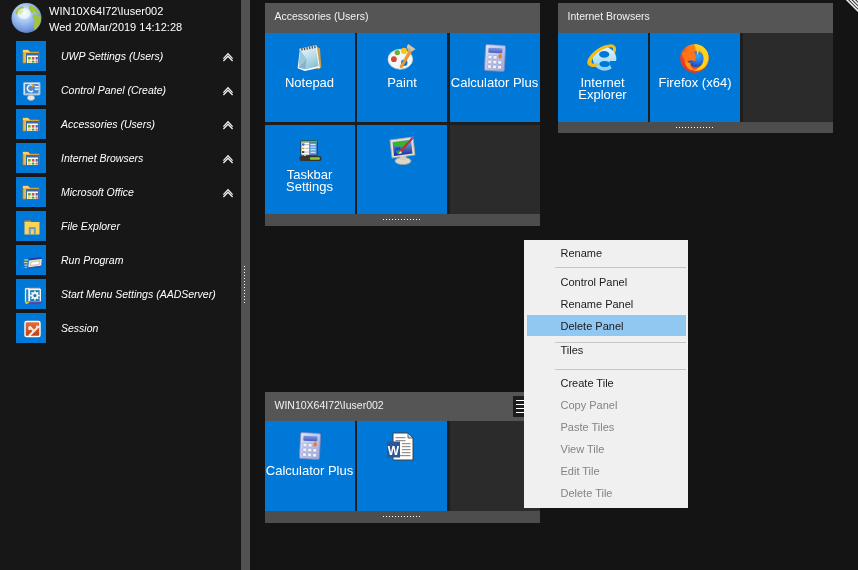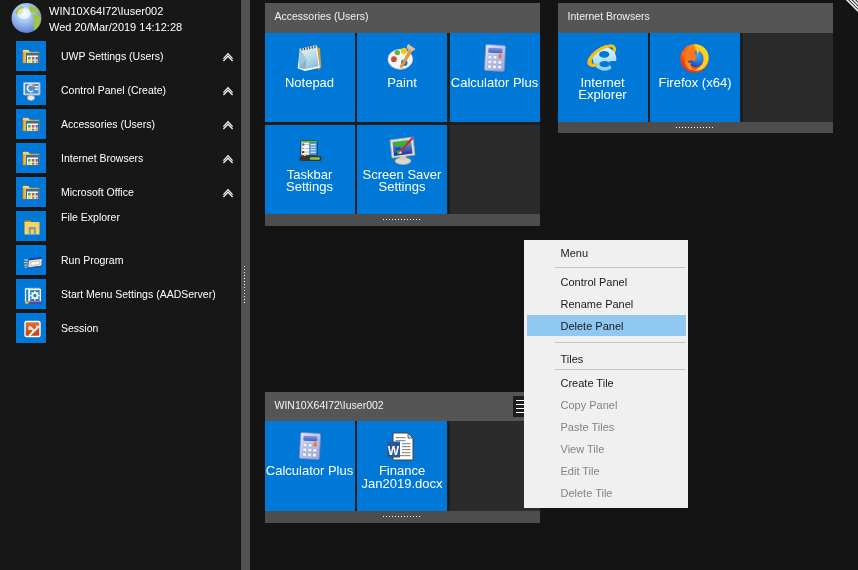--- a/index.html
+++ b/index.html
@@ -4,21 +4,21 @@
 <style>
   * { margin:0; padding:0; box-sizing:border-box; }
   html,body { width:858px; height:570px; overflow:hidden; }
   body { background:#141414; font-family:"Liberation Sans", sans-serif; position:relative; }
   .abs { position:absolute; }
   #sidebar { left:0; top:0; width:240px; height:570px; background:#171717; }
   #splitter { left:240.5px; top:0; width:9.5px; height:570px; background:#525255; }
   #splitdots { left:244px; top:266px; width:1px; height:38px;
     background:repeating-linear-gradient(180deg,#fff 0 1px,transparent 1px 3px); }
   .sq { width:30px; height:30px; background:#0078d7; position:absolute; left:16px; }
-  .slabel { position:absolute; left:61px; color:#fff; font-size:10.5px; line-height:16px; white-space:nowrap; }
+  .slabel { position:absolute; left:61px; color:#fff; font-size:10.5px; line-height:16px; white-space:nowrap;font-style:italic; }
   .hdr { position:absolute; left:49px; color:#fff; font-size:11px; line-height:16px; white-space:nowrap; }
   .chev { position:absolute; left:222px; } .chev svg, .sq svg, .tico svg { display:block; }
   .ptitle { position:absolute; background:#555555; color:#f2f2f2; font-size:10.5px; line-height:27px; padding-left:10px; width:275px; height:29.5px; white-space:nowrap; }
   .tile { position:absolute; width:90px; background:#0078d7; }
   .tlabel { position:absolute; left:0; width:100%; top:44px; text-align:center; color:#fff; font-size:13px; line-height:12.6px; }
   .tico { position:absolute; left:29px; top:9px; }
   .empt { position:absolute; background:#2b2b2b; }
   .gridbg { position:absolute; background:#1e1e1e; }
   .bbar { position:absolute; background:#4d4d4d; width:275px; height:12px; }
   .bdots { position:absolute; width:39px; height:1px; top:5px; left:118px;
@@ -167,21 +167,21 @@
         <path d="M1.4 9 L6 4.2 L10.6 9" fill="none" stroke="#ececec" stroke-width="1.3"></path>
       </svg>
     </div>
     <div class="sq" style="top:211px">
       <svg width="30" height="30" viewBox="0 0 30 30">
    <path d="M8.5 9.5 L14.5 9.5 L16 12 L8.5 12 Z" fill="#d8880f"></path>
    <path d="M8.5 11 L23.5 11 L23.5 23.5 L8.5 23.5 Z" fill="#fcd354"></path>
    <path d="M12.8 16 L19.8 16 L19.8 23.5 L17.8 23.5 L17.8 18.3 L14.8 18.3 L14.8 23.5 L12.8 23.5 Z" fill="#5b9bd5" opacity="0.9"></path>
  </svg>
     </div>
-    <div class="slabel" style="top:209px;line-height:16px">File Explorer</div>
+    <div class="slabel" style="top:218px;line-height:16px">File Explorer</div>
     <div class="sq" style="top:245px">
       <svg width="30" height="30" viewBox="0 0 30 30">
    <path d="M12.5 13.6 L25.3 12 L25.8 14 L13 15.6 Z" fill="#2a3aa8"></path>
    <path d="M13 15.6 L25.8 14 L25.2 20.8 L12.3 22.4 Z" fill="#ece4cc"></path>
    <path d="M15.2 17 L23.6 15.9 L23.1 19.4 L14.6 20.5 Z" fill="#ffffff" stroke="#b8a878" stroke-width="0.6"></path>
    <path d="M12.3 22.4 L25.2 20.8 L24.9 22.2 L12 23.8 Z" fill="#3848b0"></path>
    <rect x="8.3" y="14.3" width="4" height="1.3" fill="#d8c890"></rect>
    <rect x="7.8" y="16.9" width="4" height="1.3" fill="#d8c890"></rect>
    <rect x="8.3" y="19.5" width="3.4" height="1.3" fill="#d8c890"></rect>
    <rect x="8.8" y="21.8" width="2" height="1.1" fill="#d8c890"></rect>
@@ -381,21 +381,20 @@
   <path d="M7 8.5 L22 6.5 C24 9 20 12 16 12.5 C12 13 8 12 7 10 Z" fill="#38b428"></path>
   <path d="M9 14 L14 13 L15 17 L10 18.5 Z" fill="#2048c8"></path>
   <path d="M10 17 L17 15.5 L16 19 L11.5 20 Z" fill="#30a830"></path>
   <line x1="27" y1="3.5" x2="14" y2="18" stroke="#c03028" stroke-width="2"></line>
   <line x1="28" y1="2.5" x2="26" y2="4.5" stroke="#7a58c8" stroke-width="2"></line>
   <path d="M14.5 17 L12.5 20 L16 19.2 Z" fill="#f0e8d8"></path>
   <ellipse cx="17" cy="27" rx="8" ry="3.5" fill="#dcd8cc" stroke="#a8a494" stroke-width="0.8"></ellipse>
   <rect x="14" y="22" width="6" height="4" fill="#d0ccc0"></rect>
  </svg>
       </div>
-      <div class="tlabel">Screen Saver<br>Settings</div>
     </div>
     <div class="tile" style="left:557.5px;top:32.5px;height:89.5px">
       <div class="tico">
         <svg width="32" height="32" viewBox="0 0 32 32">
   <defs>
             <linearGradient id="ieg" x1="0" y1="0" x2="0" y2="1">
     <stop offset="0" stop-color="#e0f6fe"></stop>
               <stop offset="0.5" stop-color="#b4e2f8"></stop>
               <stop offset="1" stop-color="#82cef0"></stop>
             </linearGradient>
@@ -482,42 +481,41 @@
    <rect x="16" y="13" width="8.5" height="1.2"></rect>
    <rect x="16" y="16" width="8.5" height="1.2"></rect>
    <rect x="16" y="19" width="8.5" height="1.2"></rect>
    <rect x="16" y="22" width="8.5" height="1.2"></rect>
    <rect x="9.5" y="25" width="15" height="1.2"></rect>
   </g>
   <rect x="1" y="11.5" width="13" height="16" fill="#2b5797"></rect>
   <text x="7.5" y="24.5" font-size="12" font-weight="bold" fill="#fff" text-anchor="middle" font-family="Liberation Sans">W</text>
  </svg>
       </div>
-      <div class="tlabel">Finance<br>Jan2019.docx</div>
     </div>
   </div>
 
 <svg id="grip" class="abs" width="13" height="12" viewBox="0 0 13 12">
   <g stroke="#f0f0f0" stroke-width="1.6">
     <line x1="1" y1="-1" x2="14" y2="12"></line>
     <line x1="4.5" y1="-1" x2="14" y2="8.5"></line>
     <line x1="8" y1="-1" x2="14" y2="5"></line>
     <line x1="11.5" y1="-1" x2="14" y2="1.5"></line>
   </g>
 </svg>
 
 <div id="menu" class="abs">
   <div id="mhl"></div>
-  <div class="mi" style="top:13.5px">Menu</div>
+  <div class="mi" style="top:13.5px">Rename</div>
   <div class="msep" style="top:27px"></div>
   <div class="mi" style="top:42.5px">Control Panel</div>
   <div class="mi" style="top:64.5px">Rename Panel</div>
   <div class="mi" style="top:86px">Delete Panel</div>
   <div class="msep" style="top:102px"></div>
-  <div class="mi" style="top:119px">Tiles</div>
+  <div class="mi" style="top:110px">Tiles</div>
   <div class="msep" style="top:129px"></div>
   <div class="mi" style="top:143.5px">Create Tile</div>
   <div class="mi dis" style="top:165.5px">Copy Panel</div>
   <div class="mi dis" style="top:187.5px">Paste Tiles</div>
   <div class="mi dis" style="top:209.5px">View Tile</div>
   <div class="mi dis" style="top:231.5px">Edit Tile</div>
   <div class="mi dis" style="top:253.5px">Delete Tile</div>
 </div>
 
 </body></html>

